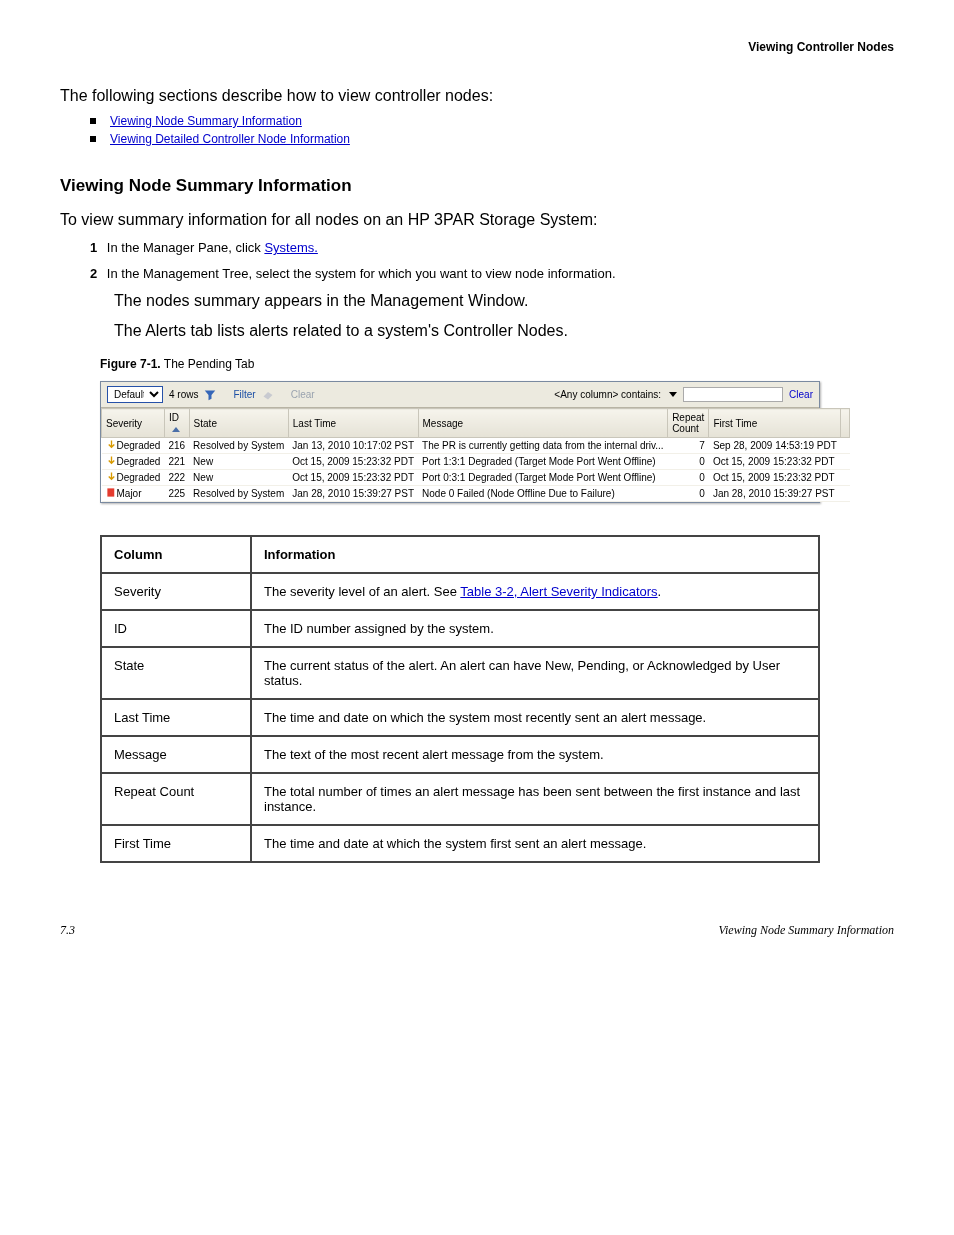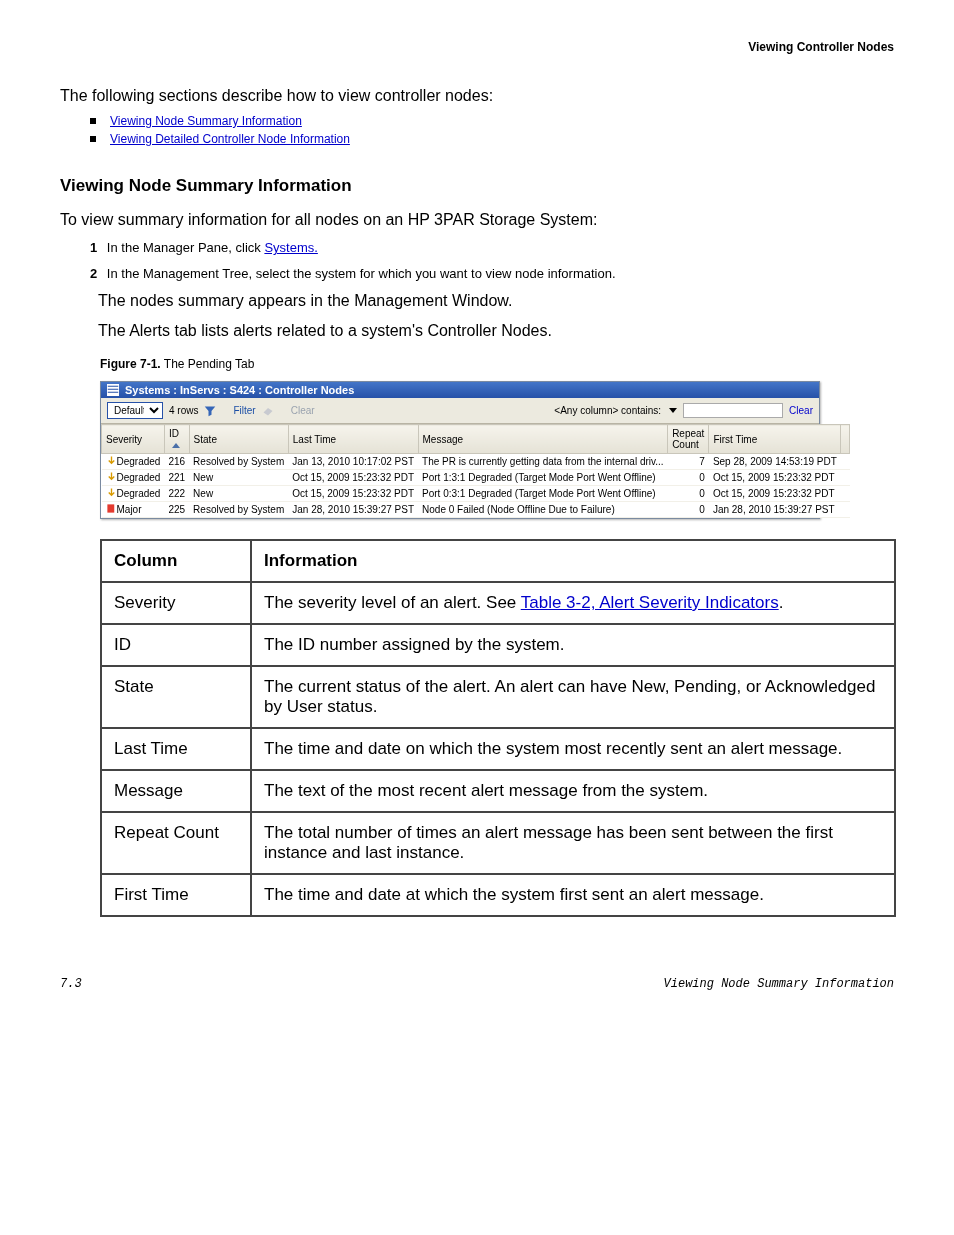--- a/index.html
+++ b/index.html
@@ -21,21 +21,21 @@
   .link-line {
     color: #0000cc;
     text-decoration: underline;
     cursor: pointer;
   }
   .body-text {
     font-size: 16px;
     line-height: 1.5;
     margin: 6px 0;
   }
-  .indent2 { margin-left: 38px; }
+  .indent2 { margin-left: 54px; }
   .toc-item {
     display: flex;
     align-items: center;
     margin: 4px 0 4px 30px;
   }
   .toc-square {
     width: 6px;
     height: 6px;
     background: #000;
     margin-right: 14px;
@@ -154,43 +154,43 @@
     border-bottom: 1px solid #f2f0e8;
     padding: 1px 4px;
     font-size: 10px;
     white-space: nowrap;
   }
   .sev-cell { display:flex; align-items:center; }
   .sev-cell svg { width:11px; height:11px; }
 
   
   .apx {
-    width: 796px;
+    width: 720px;
     margin-left: 40px;
     border-collapse: collapse;
-    font-size: 17px;
-    margin-top: 20px;
+    font-size: 13px;
+    margin-top: 32px;
   }
   .apx td, .apx th {
     border: 2px solid #444;
     padding: 10px 12px;
     text-align: left;
     vertical-align: top;
   }
   .apx th {
     font-weight: bold;
     background: #fff;
   }
   .apx td.col1 { width: 150px; }
   .footer {
     margin-top: 60px;
     display: flex;
     justify-content: space-between;
     font-style: italic;
-    font-family: Liberation Mono, monospace;
+    font-family: Liberation Serif, serif;
     font-size: 12px;
   }
   .footer .right { font-style: italic; }
   .footer .pg { margin-right: 120px; }
 </style>
 </head>
 <body>
 
 <div class="running-head">Viewing Controller Nodes</div>
 
@@ -220,27 +220,20 @@
 </p>
 <p class="body-text indent2">The nodes summary appears in the Management Window.</p>
 <p class="body-text indent2">The Alerts tab lists alerts related to a system's Controller Nodes.</p>
 
 <p class="figure-caption">
   <span class="fnum">Figure 7-1.</span>
   <span>The Pending Tab</span>
 </p>
 
 <div class="screenshot">
-  <div class="ss-titlebar">
-    <svg viewBox="0 0 16 16">
-        <rect width="16" height="16" fill="#fff"></rect>
-        <path d="M1 3h14M1 7h14M1 11h14" stroke="#2651a8" stroke-width="1.5"></path>
-      </svg>
-    <span>Systems : InServs : S424 : Controller Nodes</span>
-  </div>
   <div class="ss-toolbar">
     <select class="ss-select">
       <option>Default</option>
     </select>
     <span class="ss-rows">4 rows</span>
     <span class="ss-icon-btn">
       <svg viewBox="0 0 16 16">
           <path d="M1 2h14l-5 6v5l-4 2v-7z" fill="#3566b8"></path>
         </svg>
       <span>Filter</span>

